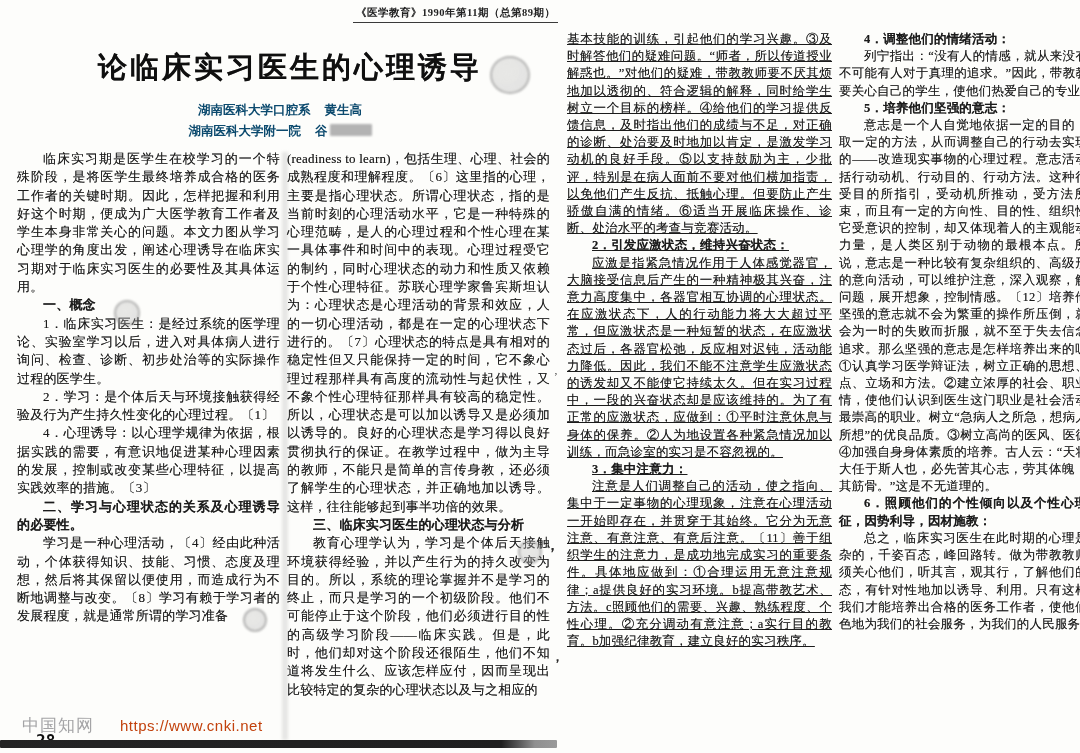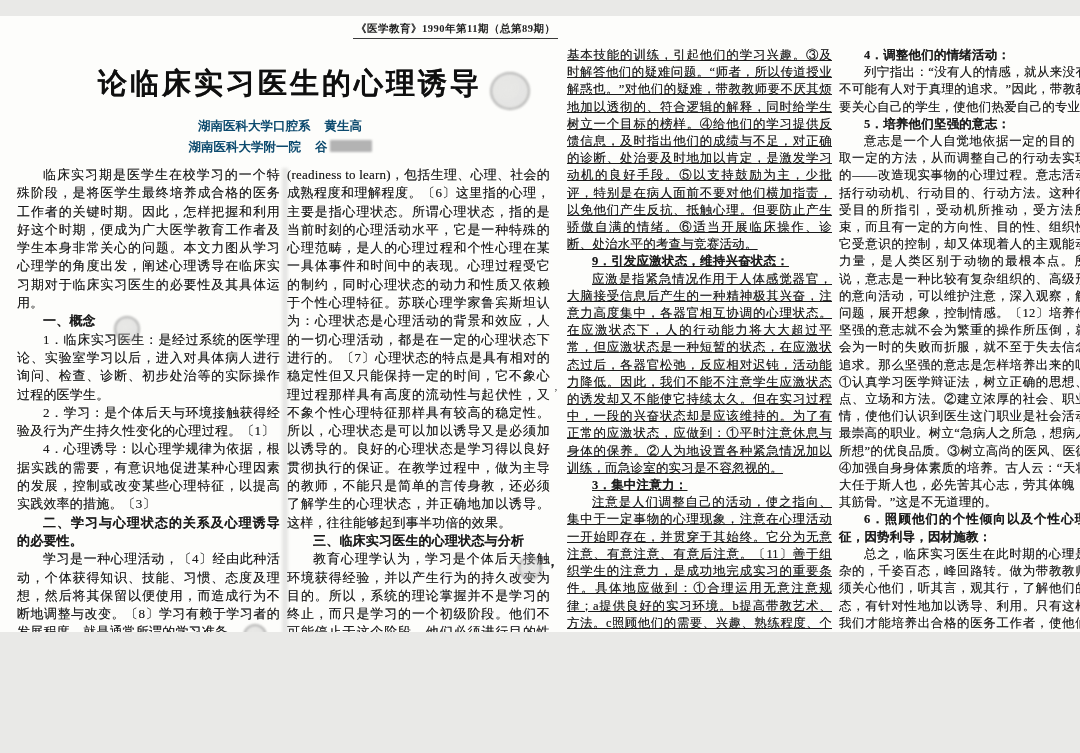--- a/index.html
+++ b/index.html
@@ -1,17 +1,17 @@
 <!DOCTYPE html>
 <html><head>
 <meta charset="utf-8">
 <style>
   html,body{margin:0;padding:0;background:#e9e9e7;}
   .page{
-    position:relative;width:1080px;height:616px;margin:16px auto;
+    position:relative;width:1080px;height:753px;margin:0 auto;
     background:#fdfdfb;overflow:hidden;
     font-family:"Liberation Serif","DejaVu Serif",serif;
     color:#1b1b1b;
   }
   
   .journal-header{
     position:absolute;left:353px;top:6px;
     font-size:10.5px;font-weight:bold;letter-spacing:.5px;color:#222;
     padding:0 3px 2px 3px;border-bottom:1.5px solid #3a3a3a;
     white-space:nowrap;
@@ -105,21 +105,21 @@
       <p class="para heading">二、学习与心理状态的关系及心理诱导的必要性。</p>
       <p class="para body">学习是一种心理活动，〔4〕经由此种活动，个体获得知识、技能、习惯、态度及理想，然后将其保留以便使用，而造成行为不断地调整与改变。〔8〕学习有赖于学习者的发展程度，就是通常所谓的学习准备</p>
     </div>
   <div class="col left-page" id="col2">
       <p class="para cont">(readiness to learn)，包括生理、心理、社会的成熟程度和理解程度。〔6〕这里指的心理，主要是指心理状态。所谓心理状态，指的是当前时刻的心理活动水平，它是一种特殊的心理范畴，是人的心理过程和个性心理在某一具体事件和时间中的表现。心理过程受它的制约，同时心理状态的动力和性质又依赖于个性心理特征。苏联心理学家鲁宾斯坦认为：心理状态是心理活动的背景和效应，人的一切心理活动，都是在一定的心理状态下进行的。〔7〕心理状态的特点是具有相对的稳定性但又只能保持一定的时间，它不象心理过程那样具有高度的流动性与起伏性，又不象个性心理特征那样具有较高的稳定性。所以，心理状态是可以加以诱导又是必须加以诱导的。良好的心理状态是学习得以良好贯彻执行的保证。在教学过程中，做为主导的教师，不能只是简单的言传身教，还必须了解学生的心理状态，并正确地加以诱导。这样，往往能够起到事半功倍的效果。</p>
       <p class="para heading">三、临床实习医生的心理状态与分析</p>
       <p class="para body">教育心理学认为，学习是个体后天接触环境获得经验，并以产生行为的持久改变为目的。所以，系统的理论掌握并不是学习的终止，而只是学习的一个初级阶段。他们不可能停止于这个阶段，他们必须进行目的性的高级学习阶段——临床实践。但是，此时，他们却对这个阶段还很陌生，他们不知道将发生什么、应该怎样应付，因而呈现出比较特定的复杂的心理状态以及与之相应的</p>
     </div>
   <div class="col right-page" id="col3">
       <p class="para cont">基本技能的训练，引起他们的学习兴趣。③及时解答他们的疑难问题。“师者，所以传道授业解惑也。”对他们的疑难，带教教师要不厌其烦地加以透彻的、符合逻辑的解释，同时给学生树立一个目标的榜样。④给他们的学习提供反馈信息，及时指出他们的成绩与不足，对正确的诊断、处治要及时地加以肯定，是激发学习动机的良好手段。⑤以支持鼓励为主，少批评，特别是在病人面前不要对他们横加指责，以免他们产生反抗、抵触心理。但要防止产生骄傲自满的情绪。⑥适当开展临床操作、诊断、处治水平的考查与竞赛活动。</p>
-      <p class="para heading">9．引发应激状态，维持兴奋状态：</p>
+      <p class="para heading">2．引发应激状态，维持兴奋状态：</p>
       <p class="para body">应激是指紧急情况作用于人体感觉器官，大脑接受信息后产生的一种精神极其兴奋，注意力高度集中，各器官相互协调的心理状态。在应激状态下，人的行动能力将大大超过平常，但应激状态是一种短暂的状态，在应激状态过后，各器官松弛，反应相对迟钝，活动能力降低。因此，我们不能不注意学生应激状态的诱发却又不能使它持续太久。但在实习过程中，一段的兴奋状态却是应该维持的。为了有正常的应激状态，应做到：①平时注意休息与身体的保养。②人为地设置各种紧急情况加以训练，而急诊室的实习是不容忽视的。</p>
       <p class="para heading">3．集中注意力：</p>
       <p class="para body">注意是人们调整自己的活动，使之指向、集中于一定事物的心理现象，注意在心理活动一开始即存在，并贯穿于其始终。它分为无意注意、有意注意、有意后注意。〔11〕善于组织学生的注意力，是成功地完成实习的重要条件。具体地应做到：①合理运用无意注意规律；a提供良好的实习环境。b提高带教艺术、方法。c照顾他们的需要、兴趣、熟练程度、个性心理。②充分调动有意注意；a实行目的教育。b加强纪律教育，建立良好的实习秩序。</p>
     </div>
   <div class="col right-page" id="col4">
       <p class="para heading">4．调整他们的情绪活动：</p>
       <p class="para body">列宁指出：“没有人的情感，就从来没有也不可能有人对于真理的追求。”因此，带教教师要关心自己的学生，使他们热爱自己的专业。</p>
       <p class="para heading">5．培养他们坚强的意志：</p>
       <p class="para body">意志是一个人自觉地依据一定的目的，采取一定的方法，从而调整自己的行动去实现目的——改造现实事物的心理过程。意志活动包括行动动机、行动目的、行动方法。这种行为受目的所指引，受动机所推动，受方法所约束，而且有一定的方向性、目的性、组织性。它受意识的控制，却又体现着人的主观能动性力量，是人类区别于动物的最根本点。所以说，意志是一种比较有复杂组织的、高级形式的意向活动，可以维护注意，深入观察，解决问题，展开想象，控制情感。〔12〕培养他们坚强的意志就不会为繁重的操作所压倒，就不会为一时的失败而折服，就不至于失去信念与追求。那么坚强的意志是怎样培养出来的呢？①认真学习医学辩证法，树立正确的思想、观点、立场和方法。②建立浓厚的社会、职业感情，使他们认识到医生这门职业是社会活动中最崇高的职业。树立“急病人之所急，想病人之所想”的优良品质。③树立高尚的医风、医德。④加强自身身体素质的培养。古人云：“天将降大任于斯人也，必先苦其心志，劳其体魄，强其筋骨。”这是不无道理的。</p>
       <p class="para heading">6．照顾他们的个性倾向以及个性心理特征，因势利导，因材施教：</p>

